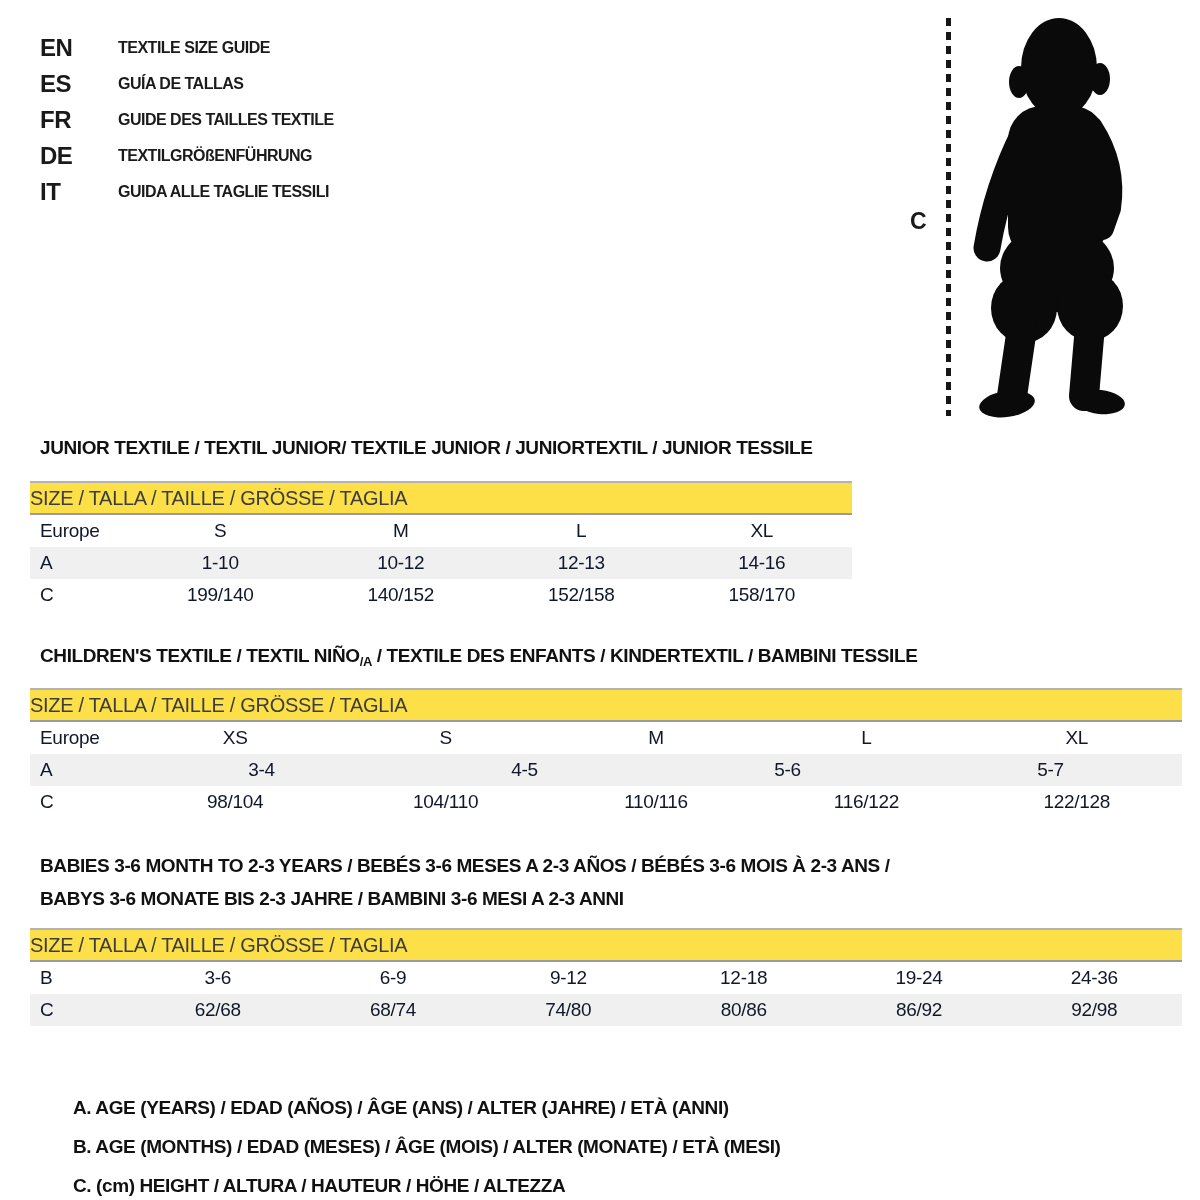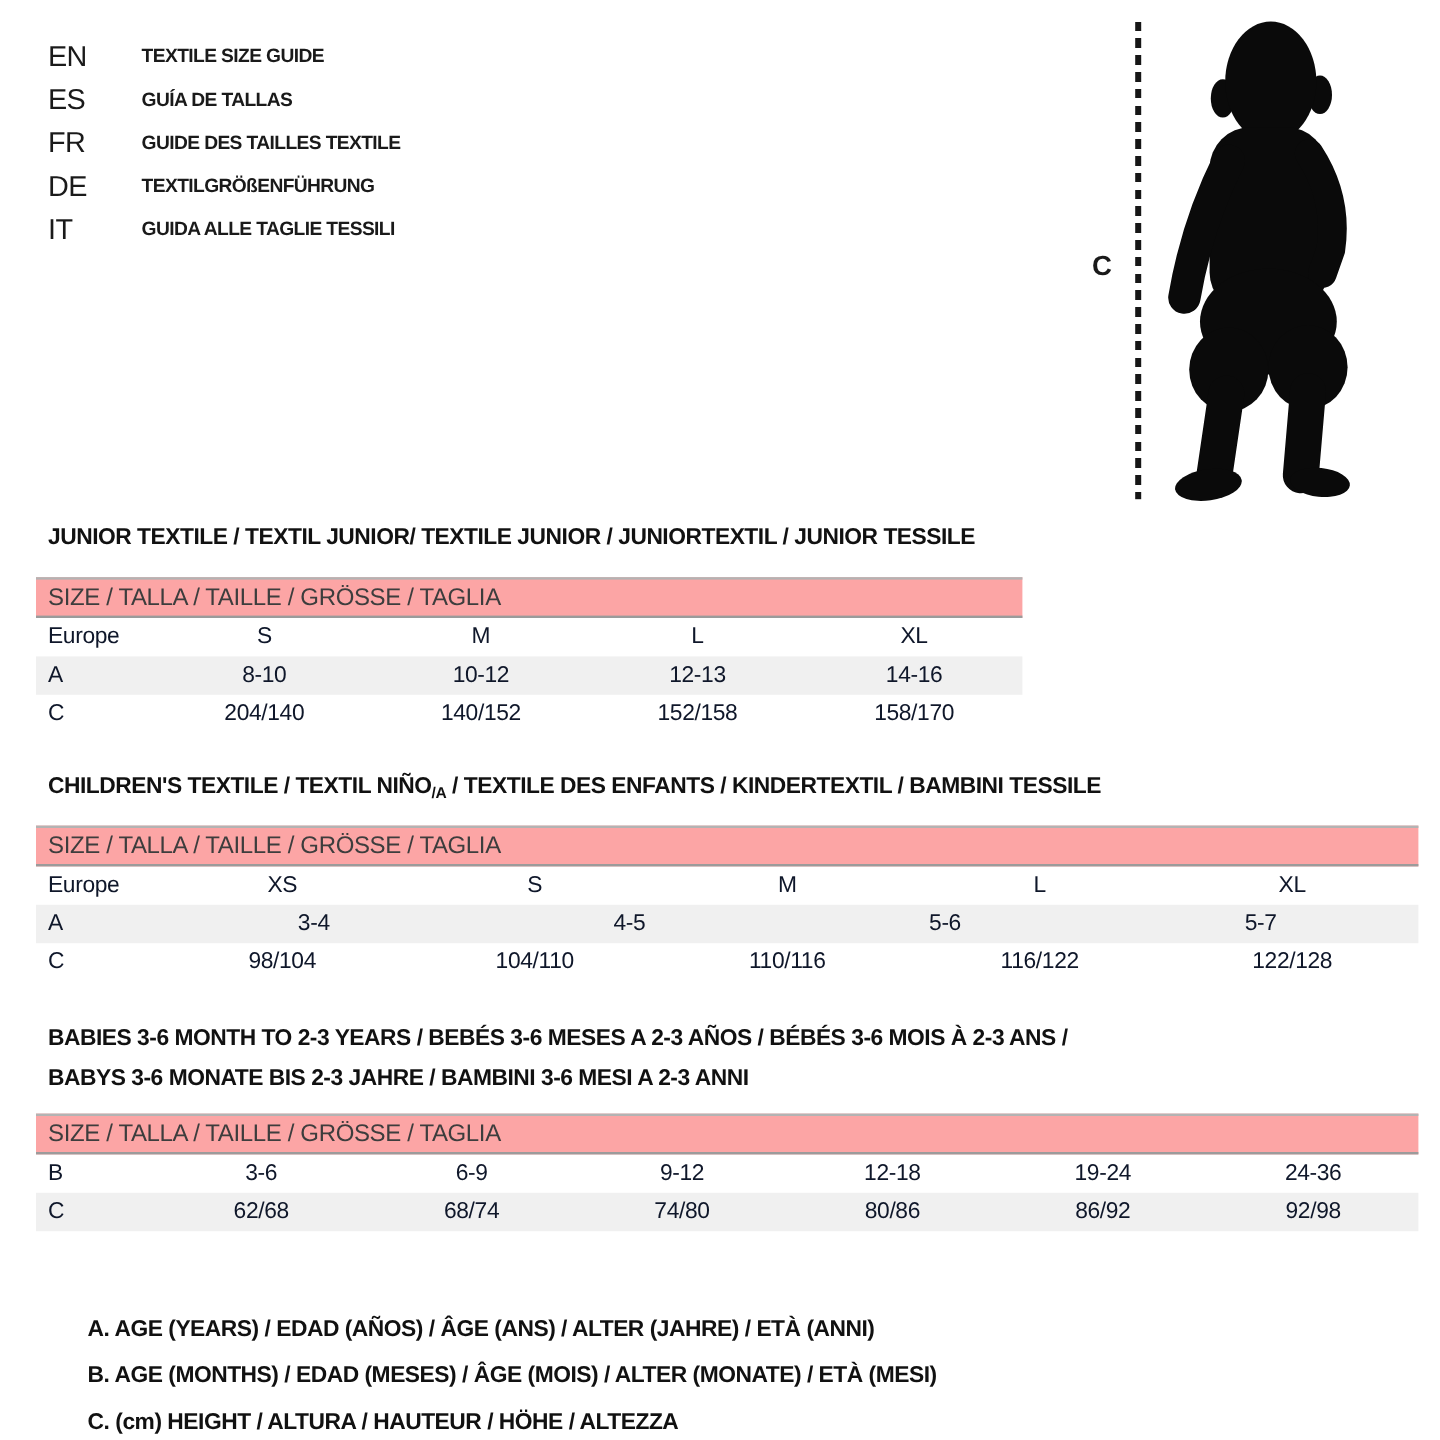--- a/index.html
+++ b/index.html
@@ -5,21 +5,21 @@
   * { margin:0; padding:0; box-sizing:border-box; }
   html,body { background:#ffffff; }
   .canvas {
     position:relative; width:1200px; height:1200px; background:#ffffff;
     font-family:"Liberation Sans", sans-serif; color:#1a1a1a; overflow:hidden;
   }
 
   
   .lang-block { position:absolute; left:40px; top:30px; }
   .lang-row { display:flex; height:36px; align-items:center; }
-  .lang-code { width:78px; font-size:24px; font-weight:normal; letter-spacing:-0.5px; }
+  .lang-code { width:78px; font-size:24px; font-weight:bold; letter-spacing:-0.5px; }
   .lang-label { font-size:16px; font-weight:bold; letter-spacing:-0.5px; white-space:nowrap; }
 
   
   .height-line {
     position:absolute; left:946px; top:18px; width:5px; height:398px;
     background:repeating-linear-gradient(to bottom, #161616 0 8px, transparent 8px 14px);
   }
   .height-label { position:absolute; left:910px; top:208px; font-size:23px; font-weight:bold; }
   .toddler { position:absolute; left:962px; top:16px; }
 
@@ -32,23 +32,23 @@
   .title-children { top:645px;text-align:center; }
   .title-babies { top:849px; line-height:33px; }
   .sub-a { font-size:13px; vertical-align:-4px; font-weight:bold; }
 
   
   .size-table { position:absolute; left:30px; }
   .table-junior { top:481px; width:822px; }
   .table-children { top:688px; width:1152px; }
   .table-babies { top:928px; width:1152px; }
   .size-band {
-    height:34px; background:#fca5a5;
+    height:34px; background:#fde047;
     border-top:2px solid #b3b3b3; border-bottom:2px solid #9b9b9b;
-    line-height:30px; padding-left:10px; font-size:20px; color:#3d3d3d;
+    line-height:30px; font-size:20px; color:#3d3d3d;
     letter-spacing:-0.3px;
   }
   .t-row { display:flex; height:32px; line-height:32px; font-size:19px; color:#0f172a; letter-spacing:-0.3px; }
   .t-row.stripe { background:#f0f0f0; }
   .t-label { width:100px; padding-left:10px; }
   .t-cell { flex:1; text-align:center; }
 
   
   .legend { position:absolute; left:40px; top:1088px;margin-left:33px; }
   .legend-line { font-size:19px; font-weight:bold; letter-spacing:-0.4px; line-height:39px; white-space:nowrap; color:#111; }
@@ -120,28 +120,28 @@
     <div class="size-band">SIZE / TALLA / TAILLE / GRÖSSE / TAGLIA</div>
     <div class="t-row">
       <span class="t-label">Europe</span>
       <span class="t-cell">S</span>
       <span class="t-cell">M</span>
       <span class="t-cell">L</span>
       <span class="t-cell">XL</span>
     </div>
     <div class="t-row stripe">
       <span class="t-label">A</span>
-      <span class="t-cell">8-10</span>
+      <span class="t-cell">1-10</span>
       <span class="t-cell">10-12</span>
       <span class="t-cell">12-13</span>
       <span class="t-cell">14-16</span>
     </div>
     <div class="t-row">
       <span class="t-label">C</span>
-      <span class="t-cell">204/140</span>
+      <span class="t-cell">199/140</span>
       <span class="t-cell">140/152</span>
       <span class="t-cell">152/158</span>
       <span class="t-cell">158/170</span>
     </div>
   </div>
 
   <div class="section-title title-children">
     <span>CHILDREN'S TEXTILE / TEXTIL NIÑO</span><span class="sub-a">/A</span><span> / TEXTILE DES ENFANTS / KINDERTEXTIL / BAMBINI TESSILE</span>
   </div>
   <div class="size-table table-children">

